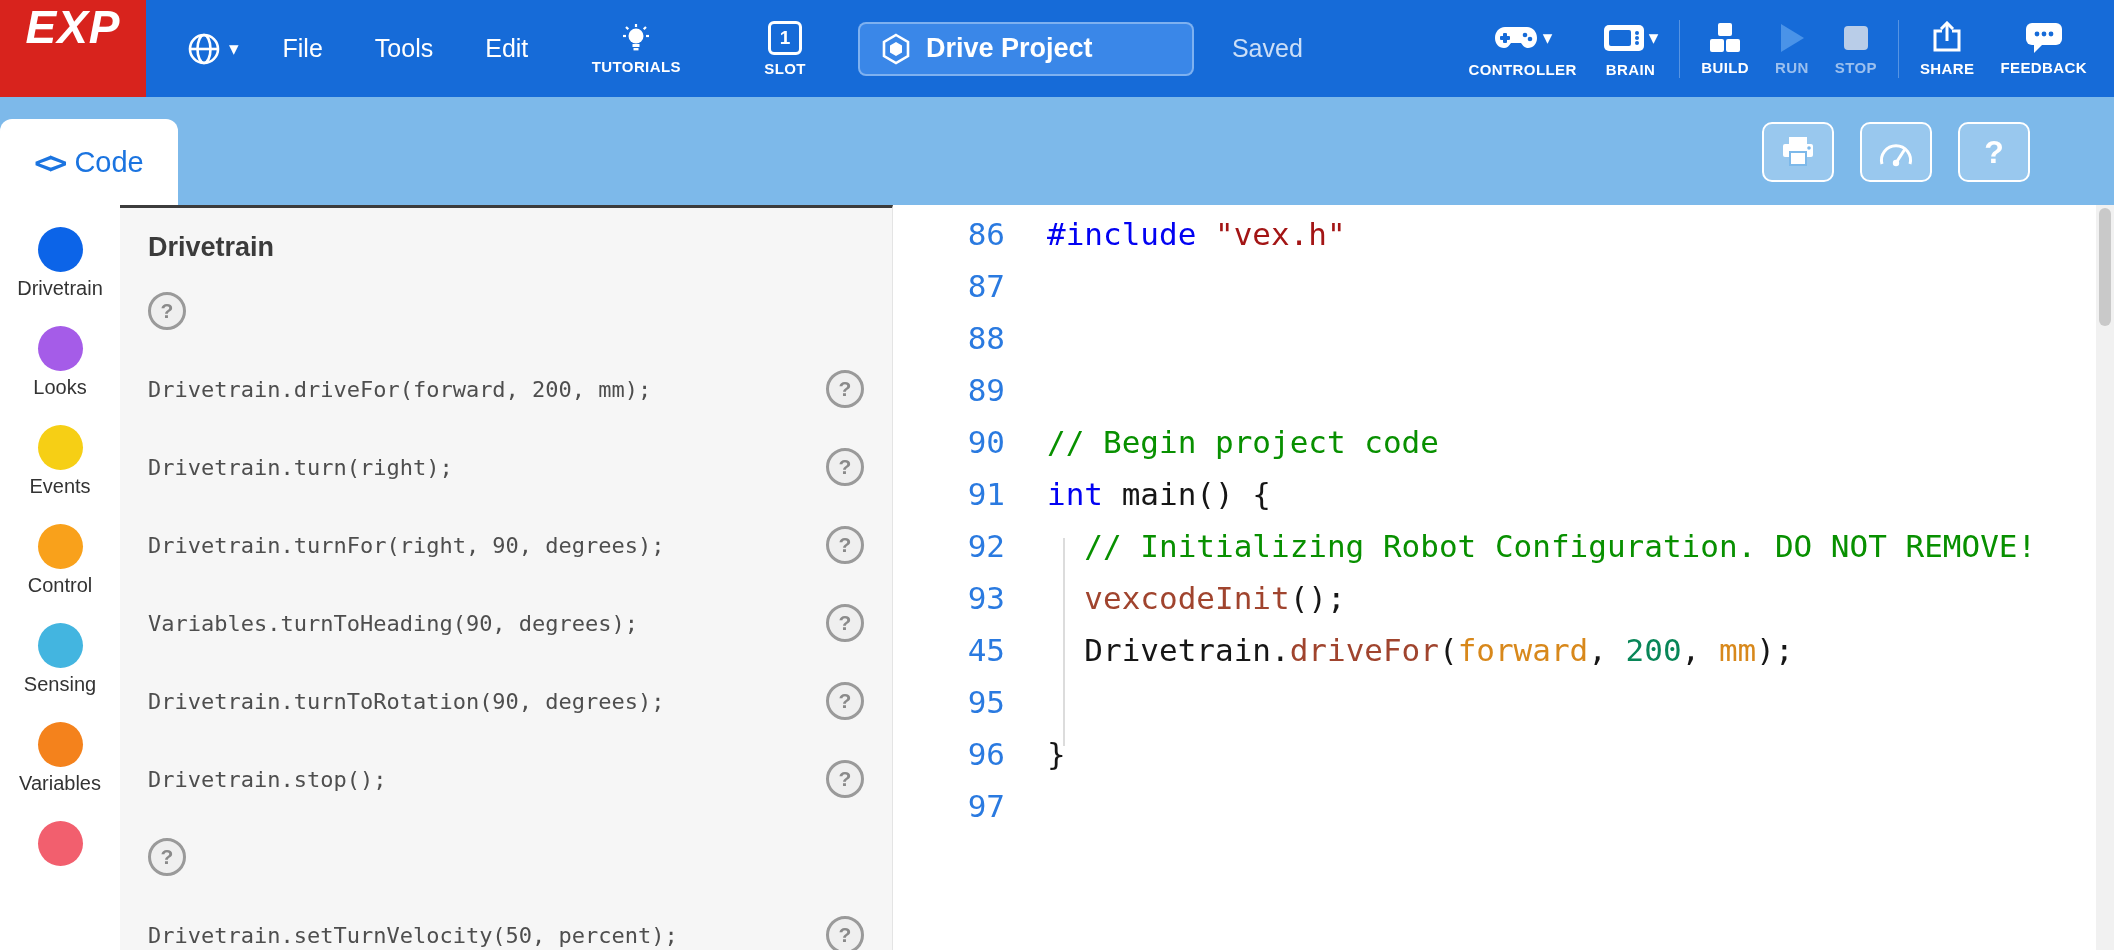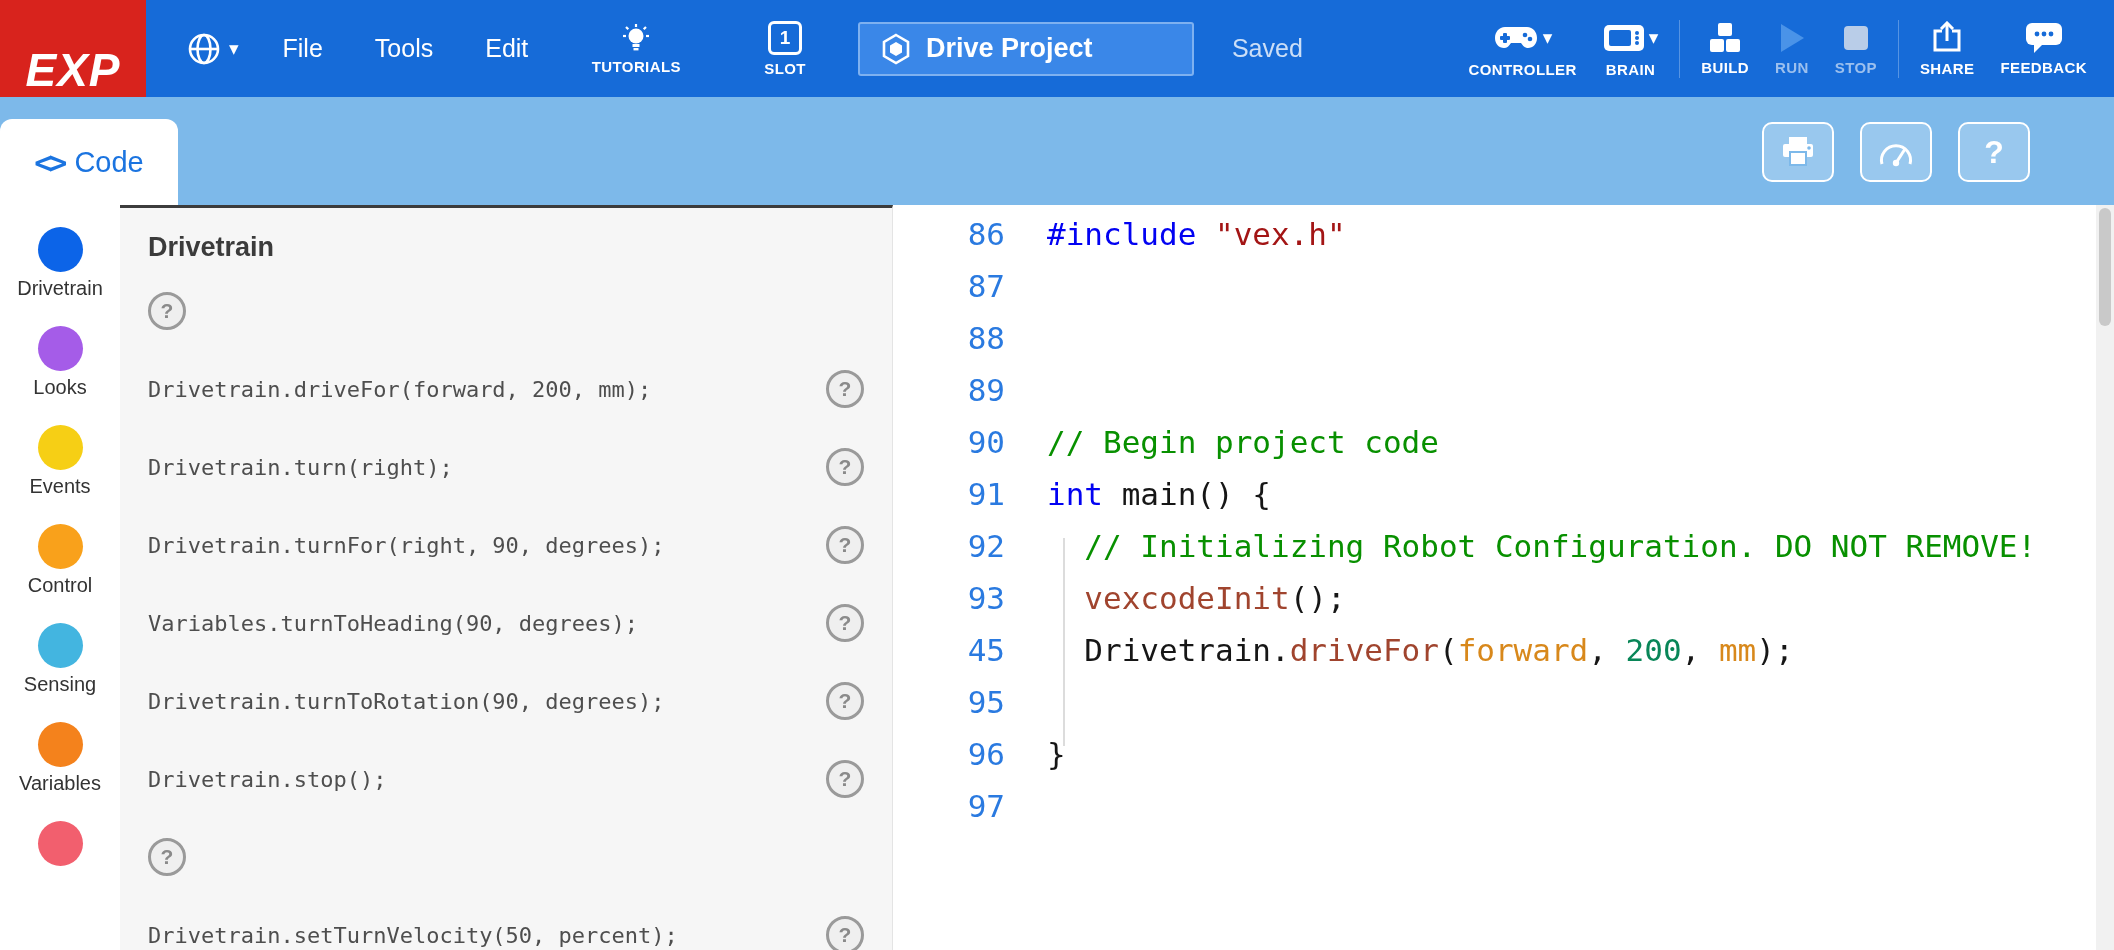--- a/index.html
+++ b/index.html
@@ -1,35 +1,35 @@
 <!DOCTYPE html>
 <html style="--topbar: #166bd8; --band: #7db9ea; --logo-red: #d8231d; --project-box: #3a87e8; --accent-blue: #1b74e0; --run-blue: #4a93e8; --stop-gray: #b9cde8; --line-number: #2a7ae0; --tok-kw: #0202f2; --tok-str: #a31515; --tok-ns: #9c56c4; --tok-cm: #089000; --tok-fn: #a0442e; --tok-pr: #d8881b; --tok-nu: #098658; --tok-pl: #161616;"><head>
 <meta charset="utf-8">
 <style>
   *{box-sizing:border-box;margin:0;padding:0}
   html,body{overflow:hidden}
   body{width:2114px;height:950px;background:#fff;font-family:"Liberation Sans",sans-serif;position:relative}
 
   
   .topbar{display:flex;align-items:center;height:97px;background:var(--topbar,#166bd8);position:relative}
-  .logo{width:146px;height:97px;background:var(--logo-red,#d8231d);display:flex;align-items:flex-end;justify-content:center;
+  .logo{width:146px;height:97px;background:var(--logo-red,#d8231d);display:flex;align-items:flex-start;justify-content:center;
         color:#fff;font-style:italic;font-weight:bold;font-size:46px;letter-spacing:1px}
   .globe-group{display:flex;align-items:center;gap:7px;margin-left:40px;cursor:pointer}
   .caret{color:#fff;font-size:19px;line-height:1}
   .menus{display:flex;margin-left:18px}
   .menu{color:#fff;font-size:25px;padding:0 26px;cursor:pointer}
   .tb-col{display:flex;flex-direction:column;align-items:center;justify-content:center;gap:5px;cursor:pointer}
   .tb-label{color:#fff;font-size:15px;font-weight:bold;letter-spacing:.4px;white-space:nowrap}
   .tb-label.dim{color:#9cc0ee}
   .tutorials{margin-left:30px;min-width:104px}
   .slotbtn{margin-left:76px}
   .slot-ic{width:34px;height:34px;border:3px solid #fff;border-radius:6px;display:flex;align-items:center;justify-content:center;
            color:#fff;font-weight:bold;font-size:19px}
   .project-box{margin-left:52px;width:336px;height:54px;background:var(--project-box,#3a87e8);
-               border:2px solid rgba(255,255,255,.35);border-radius:3px;display:flex;align-items:center;gap:14px;
+               border:2px solid rgba(255,255,255,.35);border-radius:8px;display:flex;align-items:center;gap:14px;
                padding:8px 20px;cursor:pointer}
   .project-name{color:#fff;font-size:27px;font-weight:bold;white-space:nowrap}
   .saved{margin-left:38px;color:rgba(255,255,255,.78);font-size:25px}
   .tb-right{margin-left:auto;display:flex;align-items:center;margin-right:14px}
   .tb-right .tb-col{padding:0 13px}
   .iconrow{display:flex;align-items:center;gap:4px;height:36px}
   .divider{width:1px;height:58px;background:rgba(255,255,255,.28);margin:0 8px}
   .run-shape{fill:var(--run-blue,#4a93e8)}
   .stop-shape{fill:var(--stop-gray,#b9cde8)}
 

